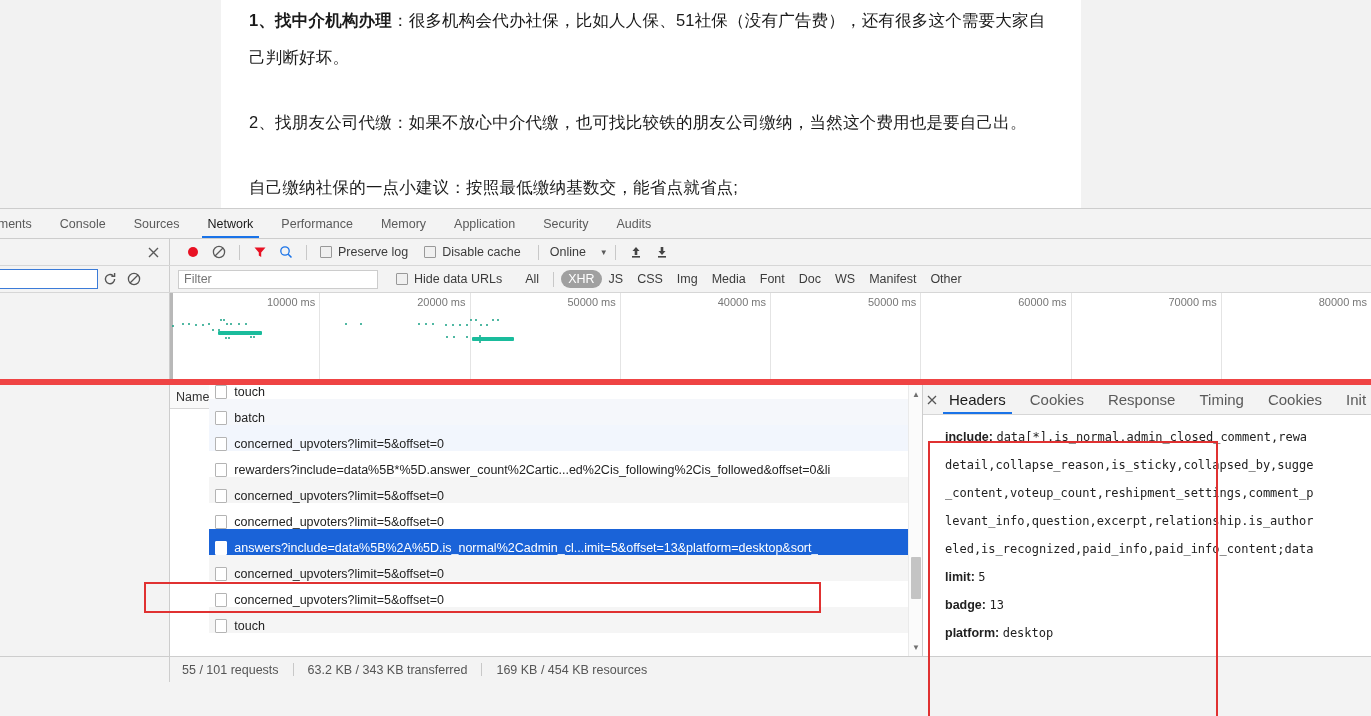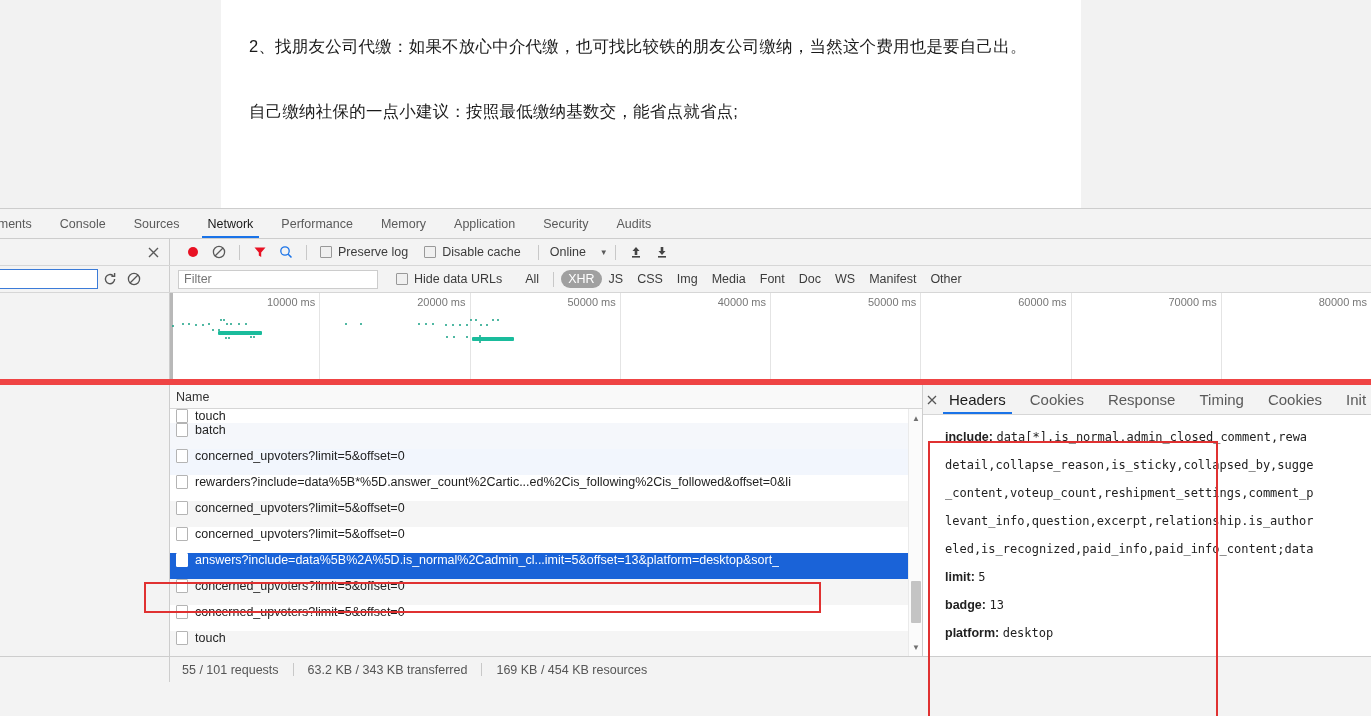--- a/index.html
+++ b/index.html
@@ -227,38 +227,38 @@
     height: 271px;
   }
   .split-left-gutter {
     width: 170px; min-width: 170px;
     background: #f3f3f3;
     border-right: 1px solid #cdcdcd;
   }
   .requests {
     width: 753px; min-width: 753px;
     background: #fff;
-    display: flex; flex-direction: column;
+    display: flex; 
     border-right: 1px solid #cdcdcd;
     position: relative;
   }
   .req-header {
     height: 24px;
     border-bottom: 1px solid #d6d6d6;
     display: flex; align-items: center;
     padding-left: 6px;
     font-size: 12.5px; color: #333;
     background: #f9f9f9;
   }
   .req-list {
     flex: 1; position: relative; overflow: hidden;
   }
   .req-row {
     height: 26px;
-    display: flex; align-items: flex-start;
+    display: flex; align-items: flex-end;
     padding-left: 6px;
     font-size: 12.5px;
     color: #222;
     white-space: nowrap;
     overflow: hidden;
     cursor: default;
   }
   .req-row.odd { background: #f5f7fb; }
   .req-row.even { background: #ffffff; }
   .req-row.selected { background: #1a63d8; color: #fff; }
@@ -384,20 +384,21 @@
   #annot-row   { left: 144px; top: 582px; width: 677px; height: 31px; }
   #annot-param { left: 928px; top: 441px; width: 290px; height: 275px; border-bottom: none; }
 </style>
 </head>
 <body>
 
 <div id="app">
 
   <div class="page-area">
     <div class="page-card">
+      <p class="page-para p1"><b>1、找中介机构办理</b><span>：很多机构会代办社保，比如人人保、51社保（没有广告费），还有很多这个需要大家自己判断好坏。</span></p>
       <p class="page-para p2">2、找朋友公司代缴：如果不放心中介代缴，也可找比较铁的朋友公司缴纳，当然这个费用也是要自己出。</p>
       <p class="page-para p3">自己缴纳社保的一点小建议：按照最低缴纳基数交，能省点就省点;</p>
     </div>
   </div>
 
   <div class="devtools">
 
     <div class="tabbar">
       <div class="tab first">
           <span>lements</span>

